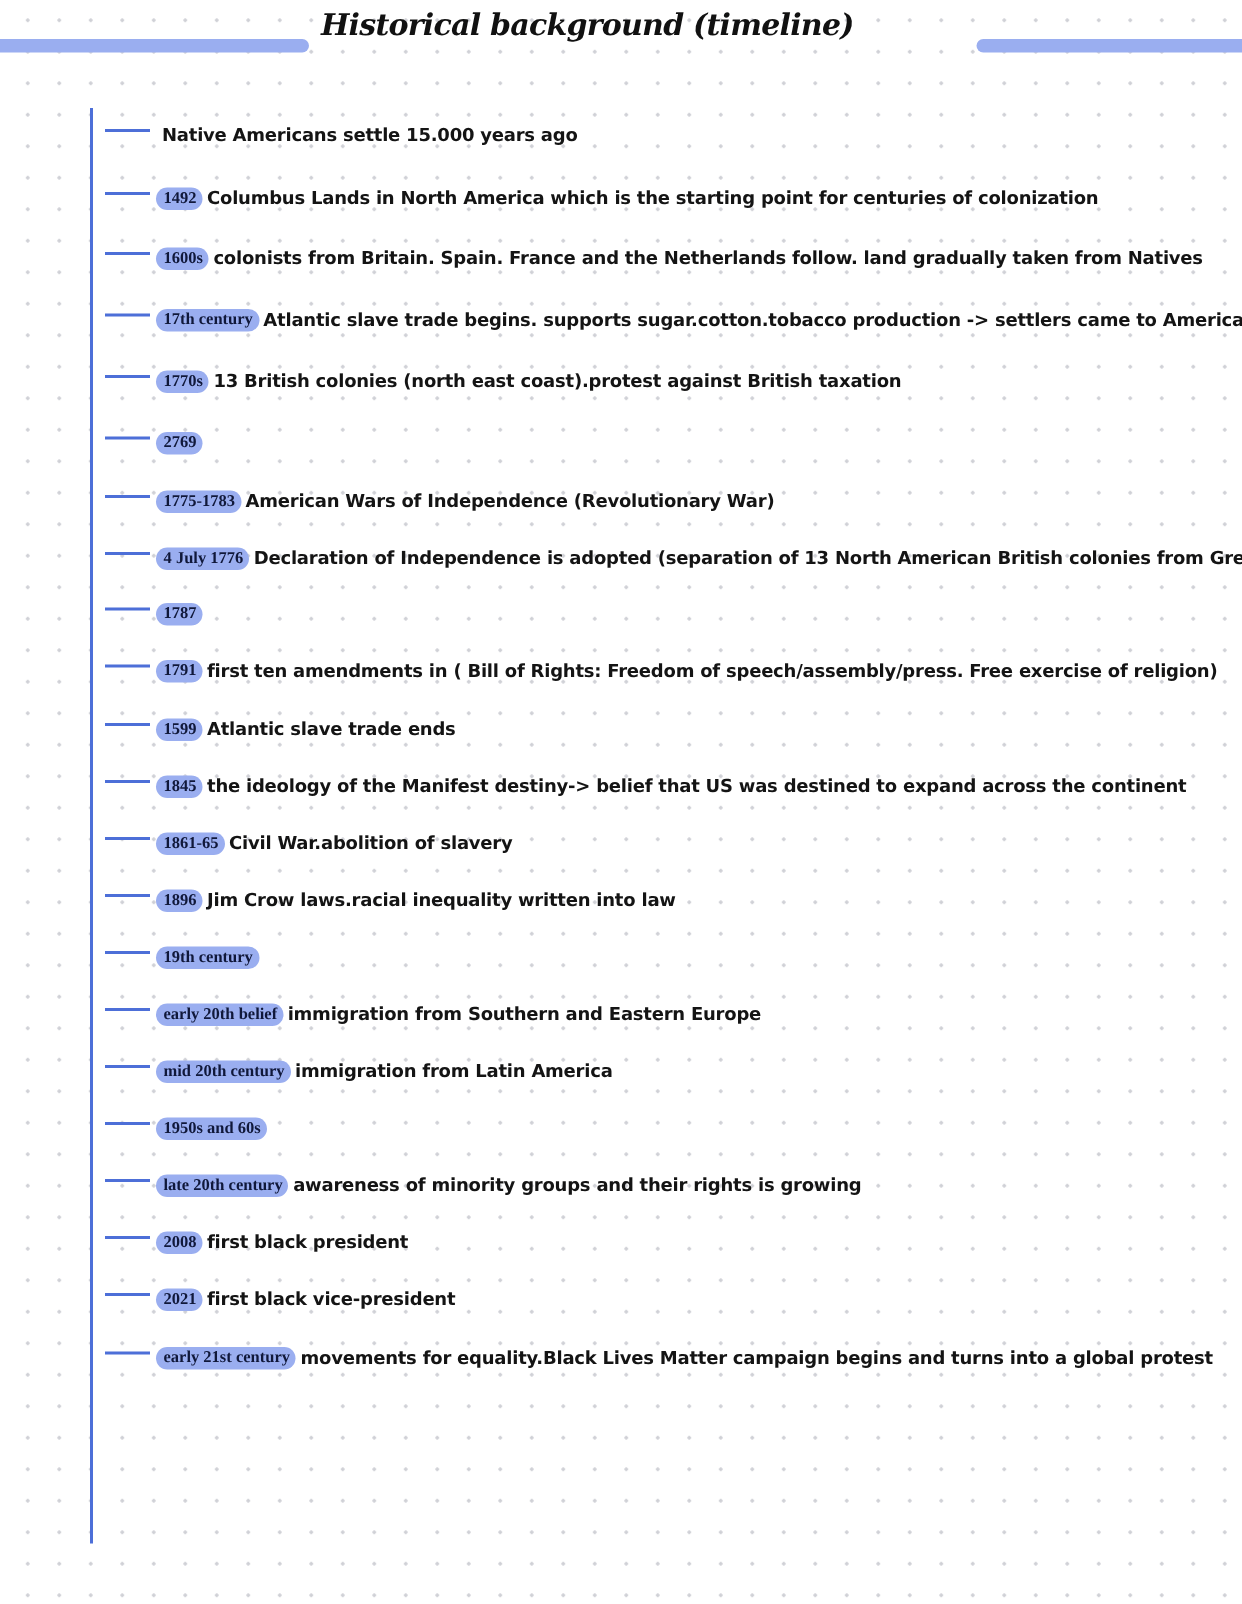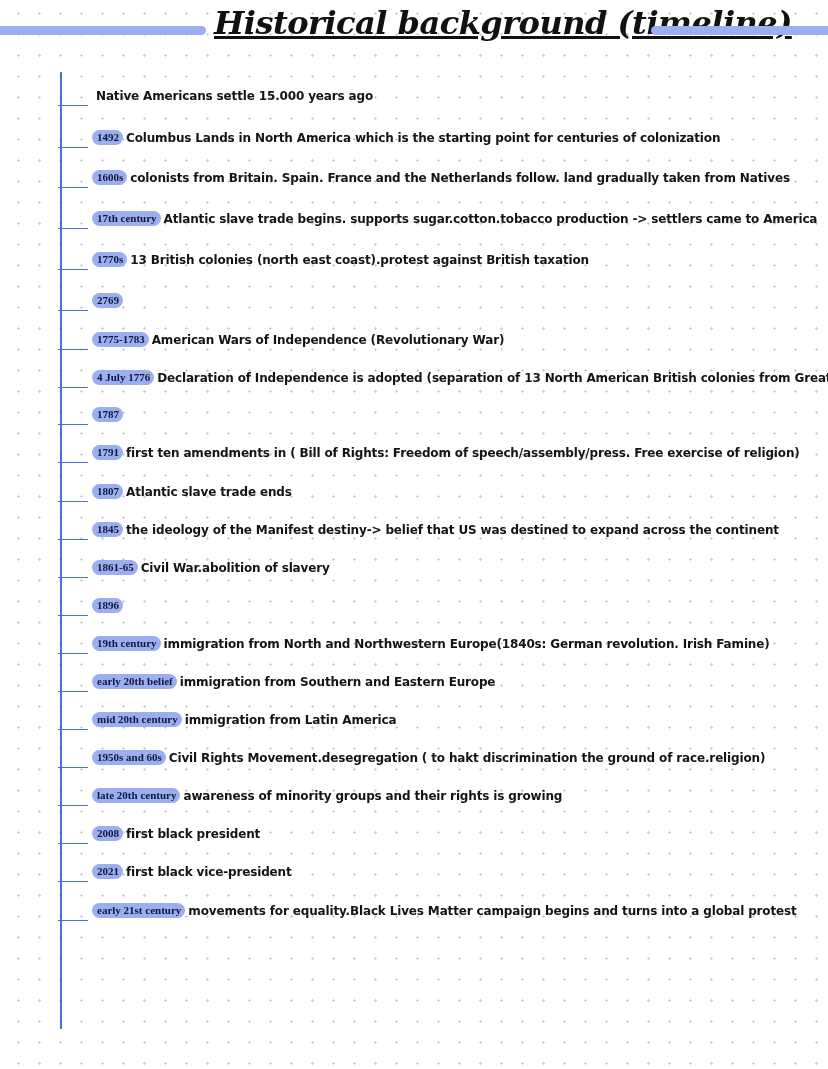--- a/index.html
+++ b/index.html
@@ -15,31 +15,30 @@
   .title-bar { position: absolute; top: 0; left: 0; width: 828px; height: 62px; }
   .title-rule {
     position: absolute; top: 26px; height: 9px; border-radius: 5px;
     background: #9aaef0;
   }
   .title-rule.left { left: -6px; width: 212px; }
   .title-rule.right { left: 651px; width: 190px; }
   .page-title {
     position: absolute; top: 4px; left: 214px; width: 434px; text-align: left;
     font-family: "DejaVu Serif", serif; font-style: italic; font-weight: bold;
-    font-size: 32px; letter-spacing: -0.5px; color: #111;
+    font-size: 20px; letter-spacing: -0.5px; color: #111;
     white-space: nowrap;
-    text-decoration: underline;
   }
   .timeline-axis {
     position: absolute; left: 60px; top: 72px; width: 2px; height: 957px;
     background: #4d6fd8;
   }
   .entry {
-    position: absolute; left: 58px; height: 20px;
-    display: flex; align-items: flex-end; white-space: nowrap;
+    position: absolute; left: 70px; height: 20px;
+    display: flex; align-items: flex-start; white-space: nowrap;
   }
   .tick {
     width: 30px; height: 1.5px; background: #4d6fd8; margin-right: 4px; flex: none;
     position: relative; top: 3px;
   }
   .badge {
     background: #9aaef0; border-radius: 9px; padding: 0 4px 0 5px;
     font-size: 11px; font-weight: bold; line-height: 15px; margin-right: 3px;
     color: #10183a;
     font-family: Liberation Serif, serif;
@@ -101,56 +100,55 @@
     <span class="tick"></span>
     <span class="badge">1787</span>
   </div>
   <div class="entry" style="top:440px">
     <span class="tick"></span>
     <span class="badge">1791</span>
     <span class="text">first ten amendments in ( Bill of Rights: Freedom of speech/assembly/press. Free exercise of religion)</span>
   </div>
   <div class="entry" style="top:479px">
     <span class="tick"></span>
-    <span class="badge">1807</span>
+    <span class="badge">1599</span>
     <span class="text">Atlantic slave trade ends</span>
   </div>
   <div class="entry" style="top:517px">
     <span class="tick"></span>
     <span class="badge">1845</span>
     <span class="text">the ideology of the Manifest destiny-&gt; belief that US was destined to expand across the continent</span>
   </div>
   <div class="entry" style="top:555px">
     <span class="tick"></span>
     <span class="badge">1861-65</span>
     <span class="text">Civil War.abolition of slavery</span>
   </div>
   <div class="entry" style="top:593px">
     <span class="tick"></span>
     <span class="badge">1896</span>
+    <span class="text">Jim Crow laws.racial inequality written into law</span>
   </div>
   <div class="entry" style="top:631px">
     <span class="tick"></span>
     <span class="badge">19th century</span>
-    <span class="text">immigration from North and Northwestern Europe(1840s: German revolution. Irish Famine)</span>
   </div>
   <div class="entry" style="top:669px">
     <span class="tick"></span>
     <span class="badge">early 20th belief</span>
     <span class="text">immigration from Southern and Eastern Europe</span>
   </div>
   <div class="entry" style="top:707px">
     <span class="tick"></span>
     <span class="badge">mid 20th century</span>
     <span class="text">immigration from Latin America</span>
   </div>
   <div class="entry" style="top:745px">
     <span class="tick"></span>
     <span class="badge">1950s and 60s</span>
-    <span class="text">Civil Rights Movement.desegregation ( to hakt discrimination the ground of race.religion)</span>
   </div>
   <div class="entry" style="top:783px">
     <span class="tick"></span>
     <span class="badge">late 20th century</span>
     <span class="text">awareness of minority groups and their rights is growing</span>
   </div>
   <div class="entry" style="top:821px">
     <span class="tick"></span>
     <span class="badge">2008</span>
     <span class="text">first black president</span>

